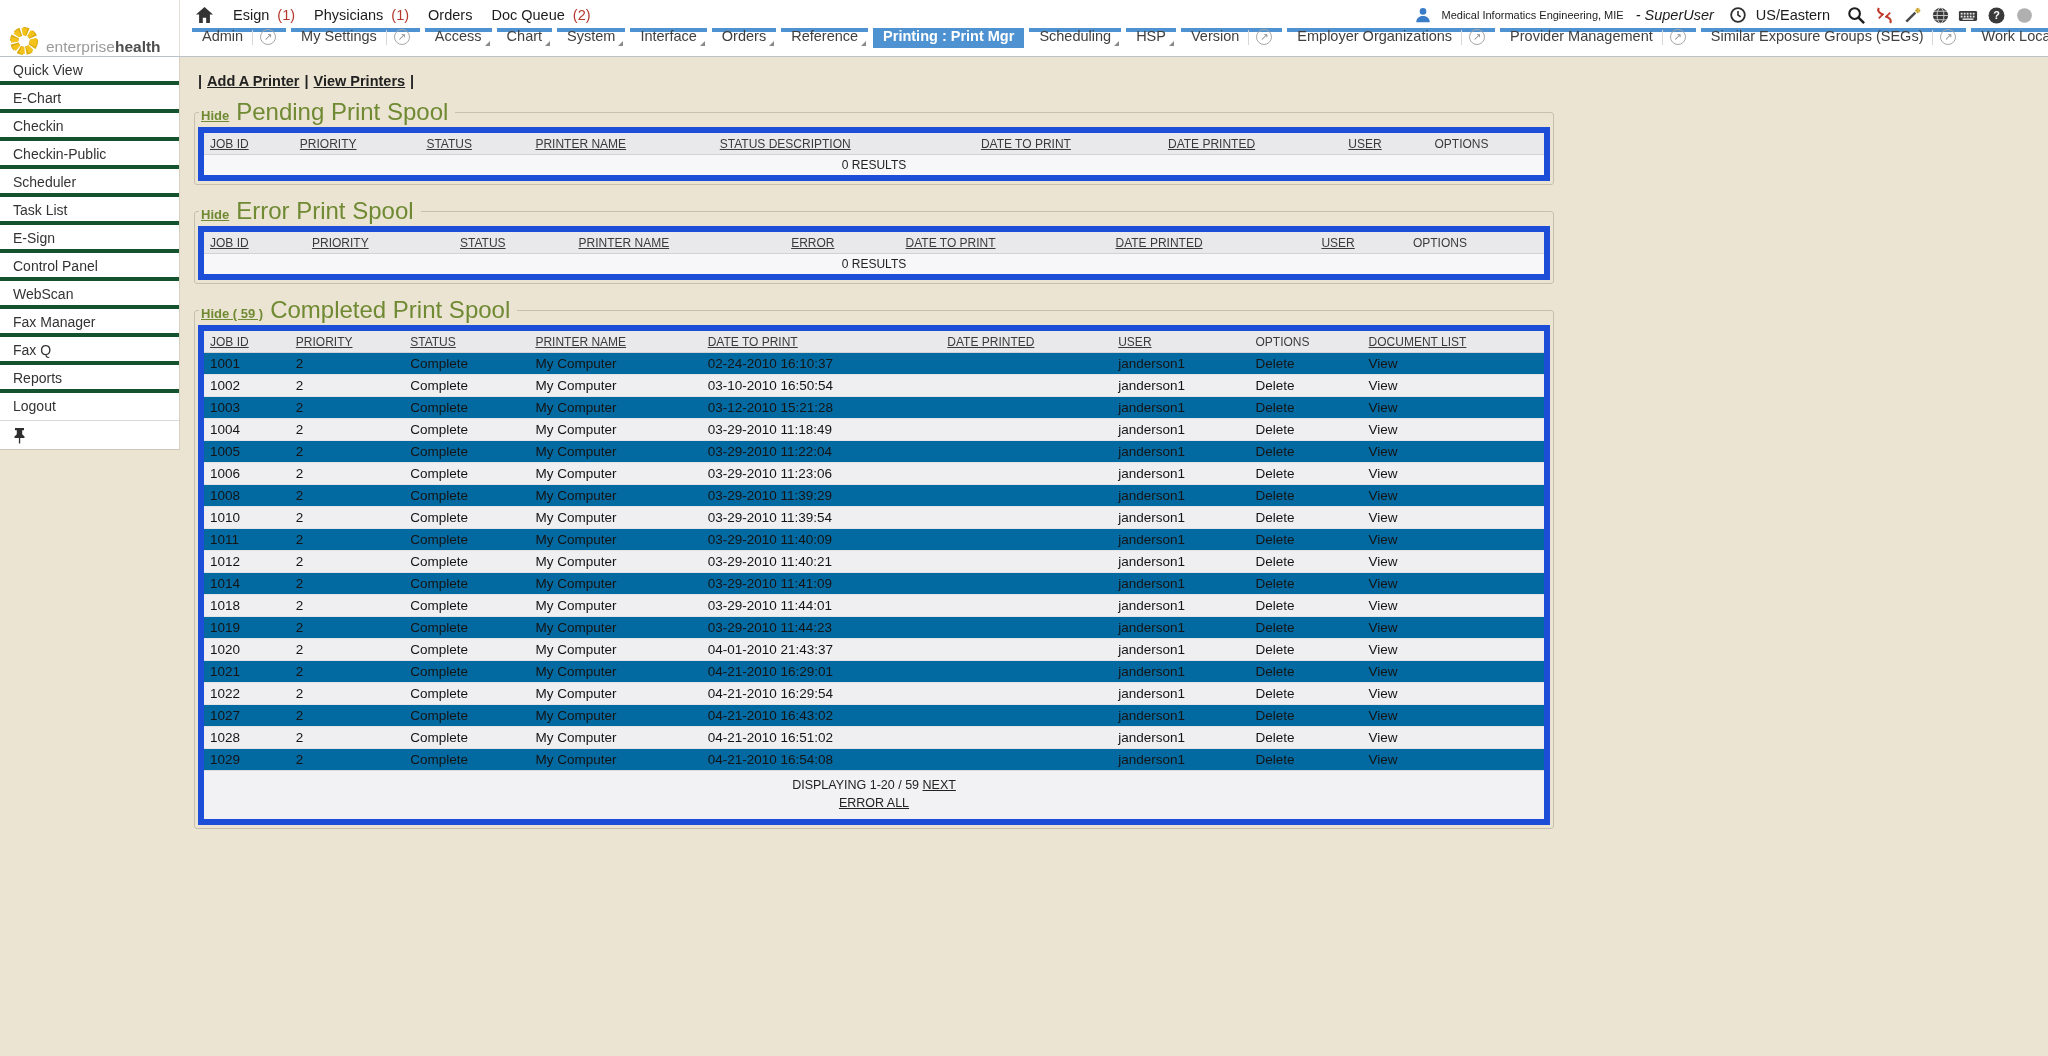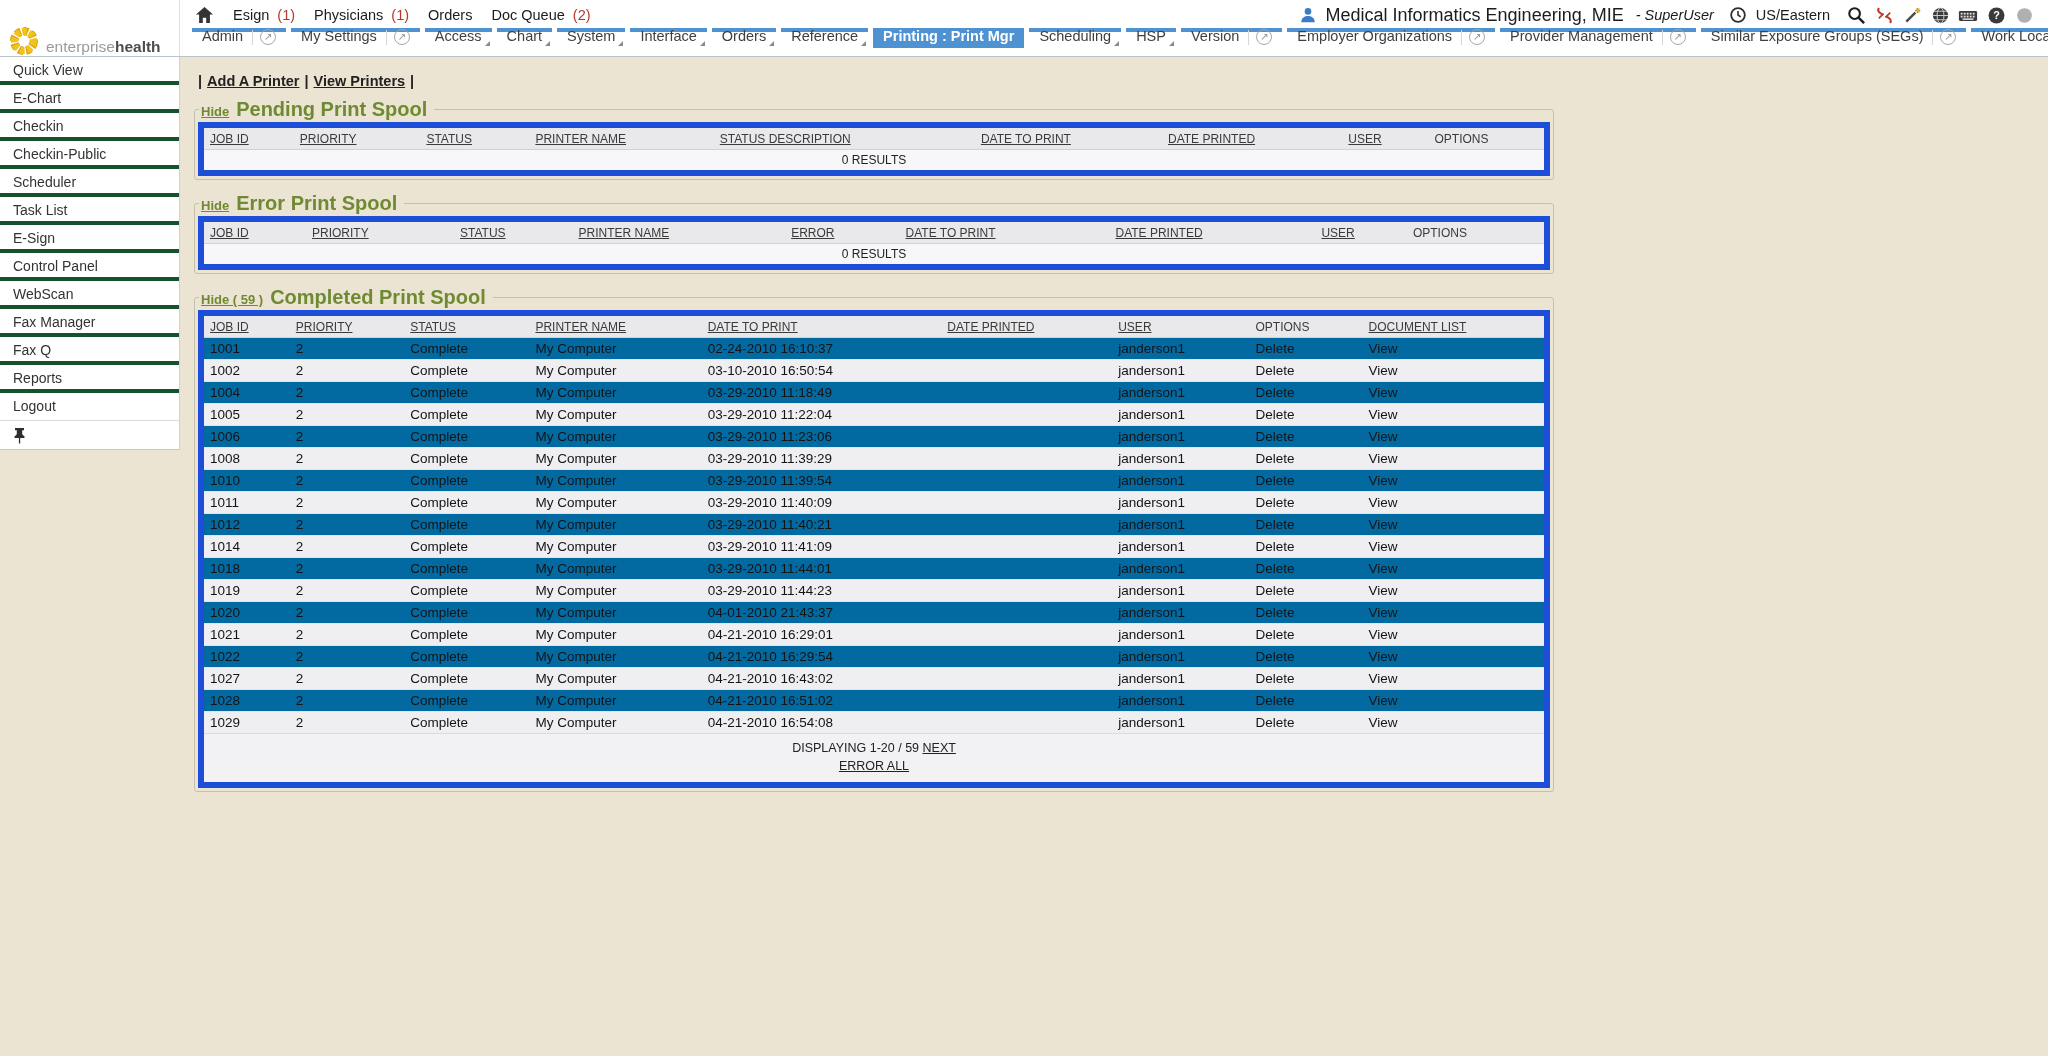--- a/index.html
+++ b/index.html
@@ -13,21 +13,21 @@
   .logo-area { flex:0 0 180px; display:flex; align-items:flex-end; gap:7px; padding-left:9px; border-right:1px solid #e4e0d4; }
   .logo-word { font-size:15.5px; letter-spacing:0; white-space:nowrap; }
   .logo-word .lw1 { color:#9a9a9a; }
   .logo-word .lw2 { color:#4d4d4d; font-weight:bold; }
   .topbar-main { flex:1; display:flex; flex-direction:column; min-width:0; }
   .topnav-row { height:28px; display:flex; align-items:center; padding:2px 14px 0 14px; }
   .topnav-left { display:flex; align-items:center; gap:19px; }
   .nav-item { font-size:14.5px; color:#1c1c1c; cursor:pointer; white-space:nowrap; }
   .nav-item .count { color:#b5382c; margin-left:4px; }
   .topnav-right { margin-left:auto; display:flex; align-items:center; gap:8px; }
-  .user-name { font-size:18px; color:#1c1c1c; white-space:nowrap; }
+  .user-name { font-size:11px; color:#1c1c1c; white-space:nowrap; }
   .user-role { font-size:14.5px; color:#1c1c1c; font-style:italic; margin:0 6px 0 4px; white-space:nowrap; }
   .tz-label { font-size:14.5px; color:#1c1c1c; margin-right:8px; white-space:nowrap; }
   .icon-btn { display:inline-flex; align-items:center; justify-content:center; width:20px; height:20px; cursor:pointer; }
   
   .tabs-row { height:20px; display:flex; align-items:flex-end; gap:5px; padding-left:12px; overflow:hidden; }
   .tab {
     height:28px; border-radius:5px 5px 0 0; position:relative; cursor:pointer;
     background:linear-gradient(#4e92d2 0 12px, #ffffff 12px);
     display:flex; align-items:flex-end; padding:0 10px 4px 10px;
     font-size:14.5px; color:#3f3f3f; white-space:nowrap; flex:0 0 auto;
@@ -50,21 +50,21 @@
   .side-item:last-of-type { border-bottom:1px solid #dadada; }
   .side-pin-row { height:28px; display:flex; align-items:center; padding-left:13px; }
   
   .content { flex:1; padding:13px 0 0 14px; min-width:0; }
   .toolbar-links { font-size:14.5px; font-weight:bold; color:#222; margin:3px 0 9px 2px; }
   .toolbar-links .pipe { margin:0 2px; }
   .toolbar-links a { color:#222; text-decoration:underline; cursor:pointer; margin:0 3px; }
   fieldset.spool { width:1360px; border:1px solid #c6c0ae; border-radius:3px; margin:0 0 12px 0; padding:1px 3px 3px 3px; }
   fieldset.spool legend { display:flex; align-items:baseline; gap:7px; padding:0 7px 0 2px; margin-left:1px; }
   .hide-link { font-size:13px; font-weight:bold; color:#6f8a33; text-decoration:underline; cursor:pointer; white-space:nowrap; }
-  .legend-title { font-size:20px; font-weight:bold; color:#6f8a33; white-space:nowrap; }
+  .legend-title { font-size:24px; font-weight:normal; color:#6f8a33; white-space:nowrap; }
   table.spool-table { width:100%; border-collapse:collapse; table-layout:fixed;
     background:#0369a1; border:6px solid #1d4ed8; font-size:13.5px; color:#141414; }
   table.spool-table thead tr { background:#e9e9eb; }
   table.spool-table th { text-align:left; font-weight:normal; font-size:12px; color:#3a3a3a;
     padding:4px 6px 3px 6px; white-space:nowrap; overflow:hidden; }
   .th-label.sortable { text-decoration:underline; cursor:pointer; }
   table.spool-table tbody td { padding:3px 6px; height:22px; white-space:nowrap; overflow:hidden; }
   table.spool-table tbody tr { border-top:1px solid #e4e4e6; }
   table.spool-table tbody tr:first-child { border-top:1px solid #d2d2d4; }
   table.spool-table tbody tr:nth-child(even) { background:#efeff2; }
@@ -408,20 +408,31 @@
                 <td>2</td>
                 <td>Complete</td>
                 <td>My Computer</td>
                 <td>03-10-2010 16:50:54</td>
                 <td></td>
                 <td>janderson1</td>
                 <td><span class="cell-link">Delete</span></td>
                 <td><span class="cell-link">View</span></td>
               </tr>
               <tr class="data-row">
+                <td>1003</td>
+                <td>2</td>
+                <td>Complete</td>
+                <td>My Computer</td>
+                <td>03-12-2010 15:21:28</td>
+                <td></td>
+                <td>janderson1</td>
+                <td><span class="cell-link">Delete</span></td>
+                <td><span class="cell-link">View</span></td>
+              </tr>
+              <tr class="data-row">
                 <td>1004</td>
                 <td>2</td>
                 <td>Complete</td>
                 <td>My Computer</td>
                 <td>03-29-2010 11:18:49</td>
                 <td></td>
                 <td>janderson1</td>
                 <td><span class="cell-link">Delete</span></td>
                 <td><span class="cell-link">View</span></td>
               </tr>

